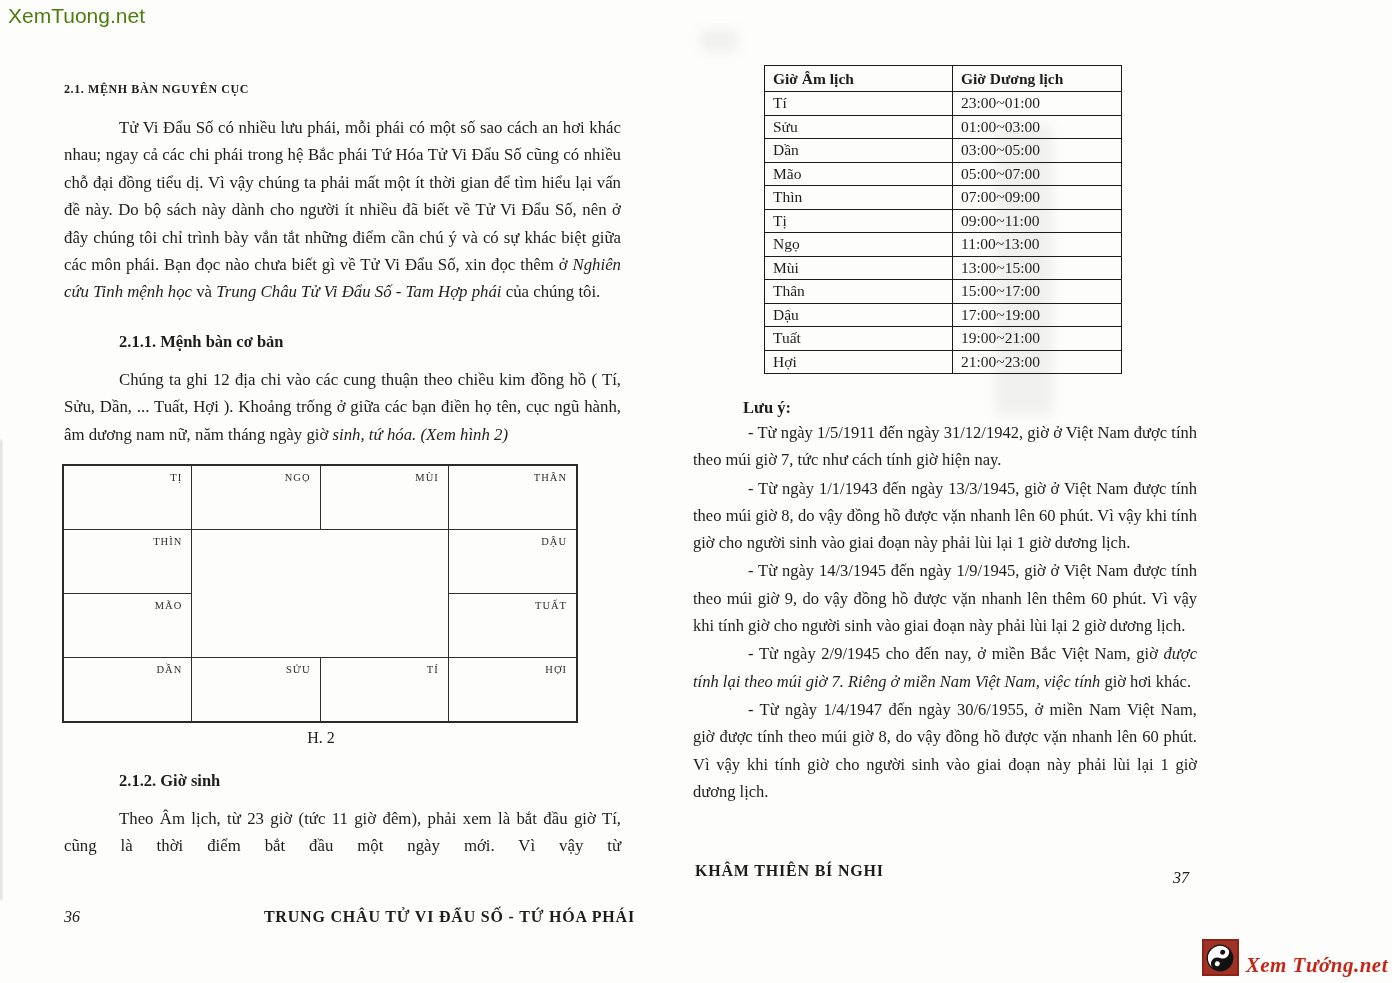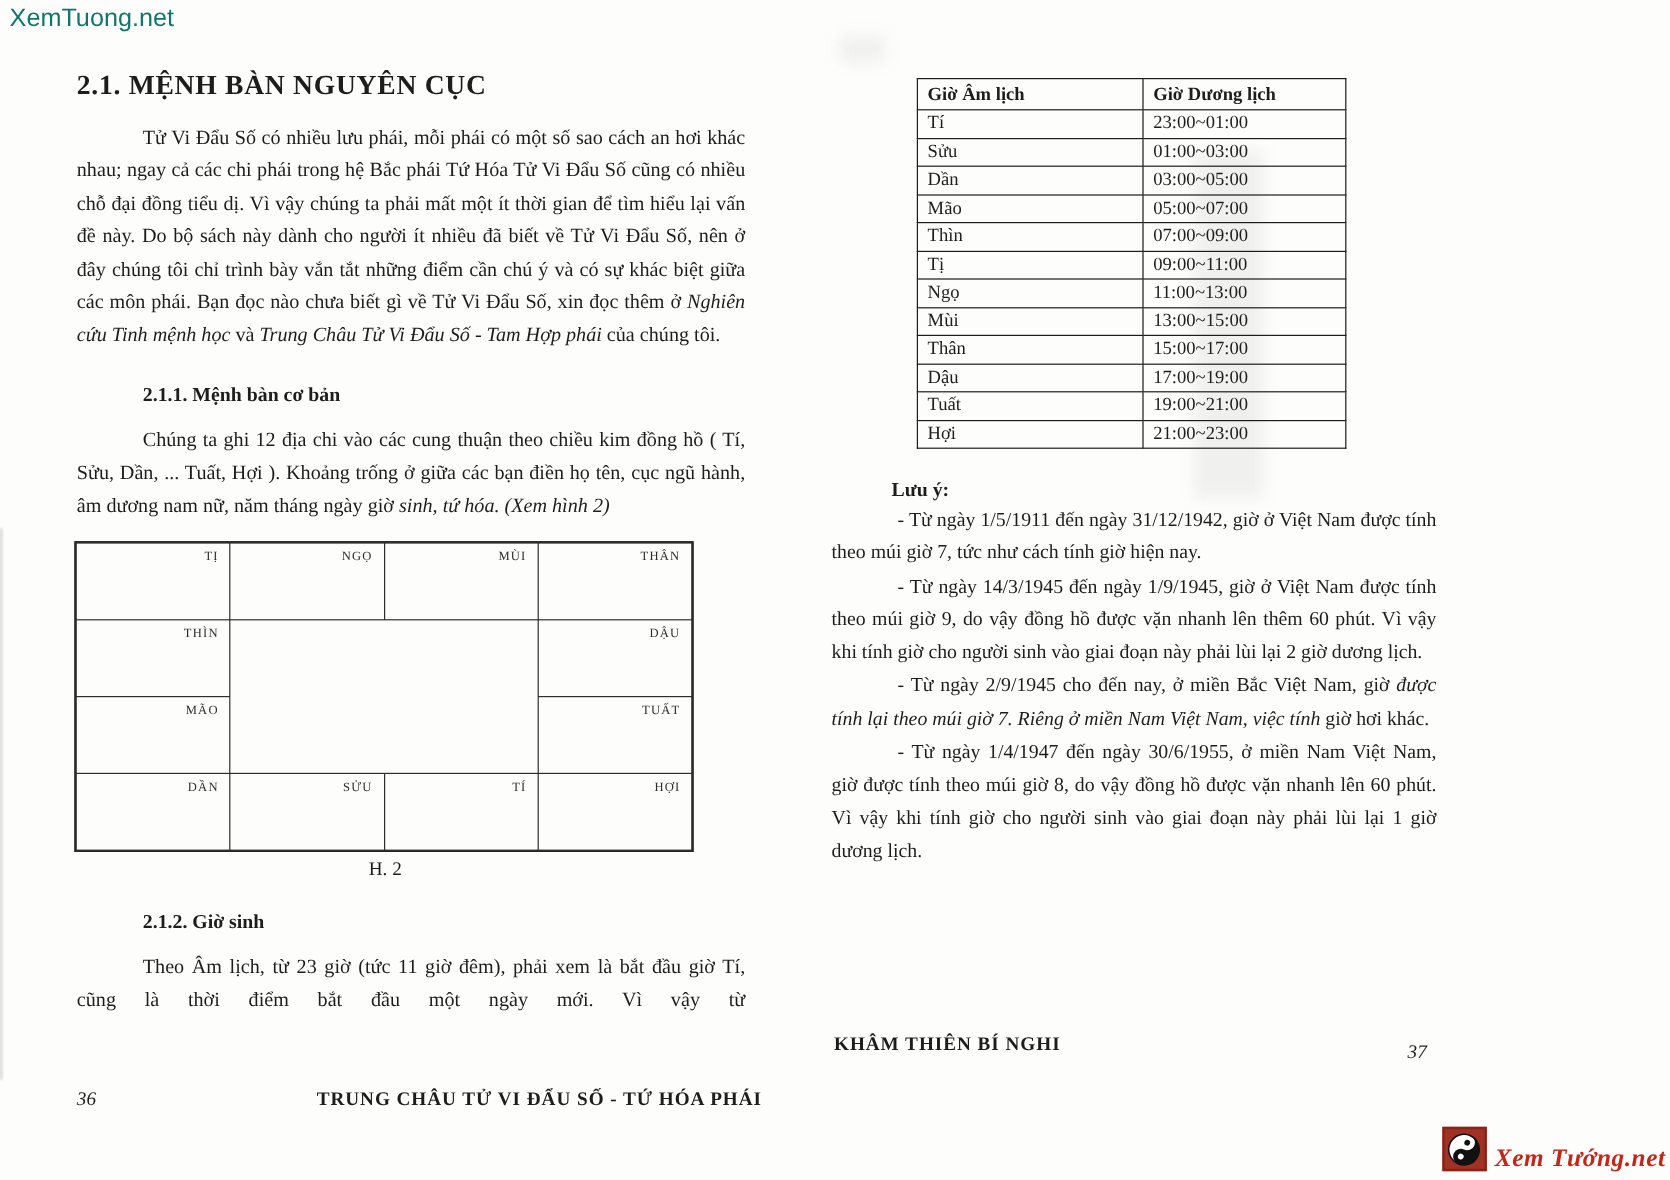--- a/index.html
+++ b/index.html
@@ -2,25 +2,25 @@
 <html><head>
 <meta charset="utf-8">
 <style>
   * { margin:0; padding:0; box-sizing:border-box; }
   html,body { width:1392px; height:983px; background:#fdfdfc; overflow:hidden;
               font-family:"Liberation Serif", serif; color:#1d1d1d; }
   .page-wrap { position:relative; width:1392px; height:983px; }
 
   
   .watermark { position:absolute; left:8px; top:4px; font-family:"Liberation Sans", sans-serif;
-               font-size:21px; color:#0f766e; text-decoration:none; }
+               font-size:21px; color:#4d7c0f; text-decoration:none; }
 
   
   .left-col { position:absolute; left:64px; top:58px; width:557px; }
-  .h-chapter { font-size:23px; font-weight:bold; letter-spacing:.6px; }
+  .h-chapter { font-size:12px; font-weight:bold; letter-spacing:.6px;margin-top:24px; }
   .para { font-size:16.8px; line-height:27.4px; text-align:justify; }
   .indent { text-indent:55px; }
   .p1 { margin-top:17px; }
   .h-sub { font-size:16.5px; font-weight:bold; padding-left:55px; }
   .h-sub1 { margin-top:26px; }
   .p2 { margin-top:14px; }
 
   
   .figure { margin-top:16px; margin-left:-2px; width:518px; }
   .grid { display:grid; grid-template-columns:repeat(4,1fr); grid-template-rows:repeat(4,1fr);
@@ -183,20 +183,21 @@
       <tr>
         <td>Hợi</td>
         <td>21:00~23:00</td>
           </tr>
     </tbody>
       </table>
 
     <div class="notes">
       <div class="note-label">Lưu ý:</div>
       <p class="rpara indent note">- Từ ngày 1/5/1911 đến ngày 31/12/1942, giờ ở Việt Nam được tính theo múi giờ 7, tức như cách tính giờ hiện  nay.</p>
+      <p class="rpara indent note">- Từ ngày 1/1/1943 đến ngày 13/3/1945, giờ ở Việt Nam được tính theo múi giờ 8, do vậy đồng hồ được vặn nhanh lên 60 phút. Vì vậy khi tính giờ cho người sinh vào giai đoạn này phải lùi lại 1 giờ dương lịch.</p>
       <p class="rpara indent note">- Từ ngày 14/3/1945 đến ngày 1/9/1945, giờ ở Việt Nam được tính theo múi giờ 9, do vậy đồng hồ được vặn nhanh lên thêm 60 phút. Vì vậy khi tính giờ cho người sinh vào giai đoạn này phải lùi lại 2 giờ dương lịch.</p>
       <p class="rpara indent note"><span>- Từ ngày 2/9/1945 cho đến nay, ở miền Bắc Việt Nam, giờ </span><span class="ital">được tính lại theo múi giờ 7. Riêng ở miền Nam Việt Nam, việc tính </span><span>giờ hơi khác.</span></p>
       <p class="rpara indent note">- Từ ngày 1/4/1947 đến ngày 30/6/1955, ở miền Nam Việt Nam, giờ được tính theo múi giờ 8, do vậy đồng hồ được vặn nhanh lên 60 phút. Vì vậy khi tính giờ cho người sinh vào giai đoạn này phải lùi lại 1 giờ dương lịch.</p>
     </div>
   </div>
 
   <div class="footer-right">
     <span class="running-title">KHÂM THIÊN BÍ NGHI</span>
     <span class="pageno">37</span>
   </div>

